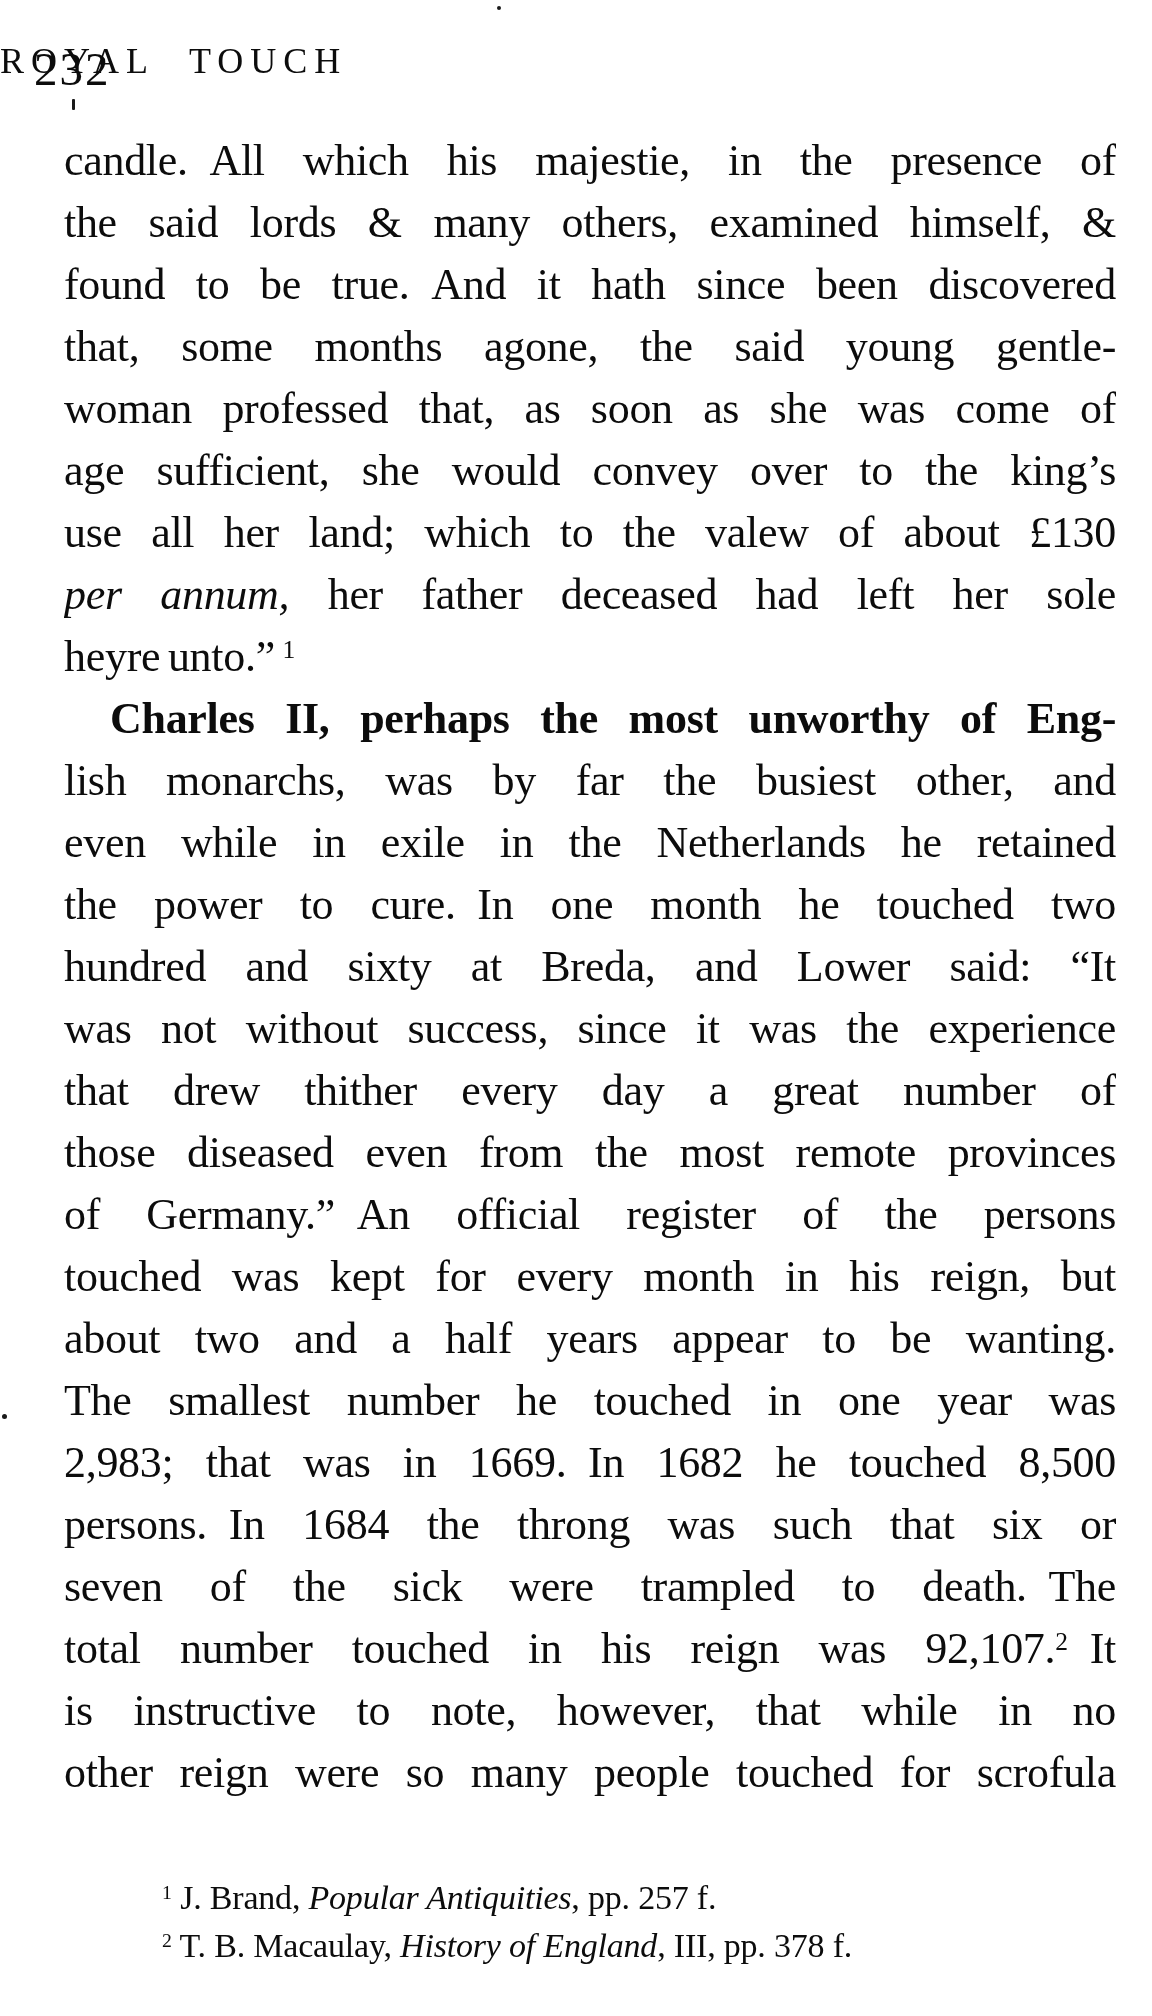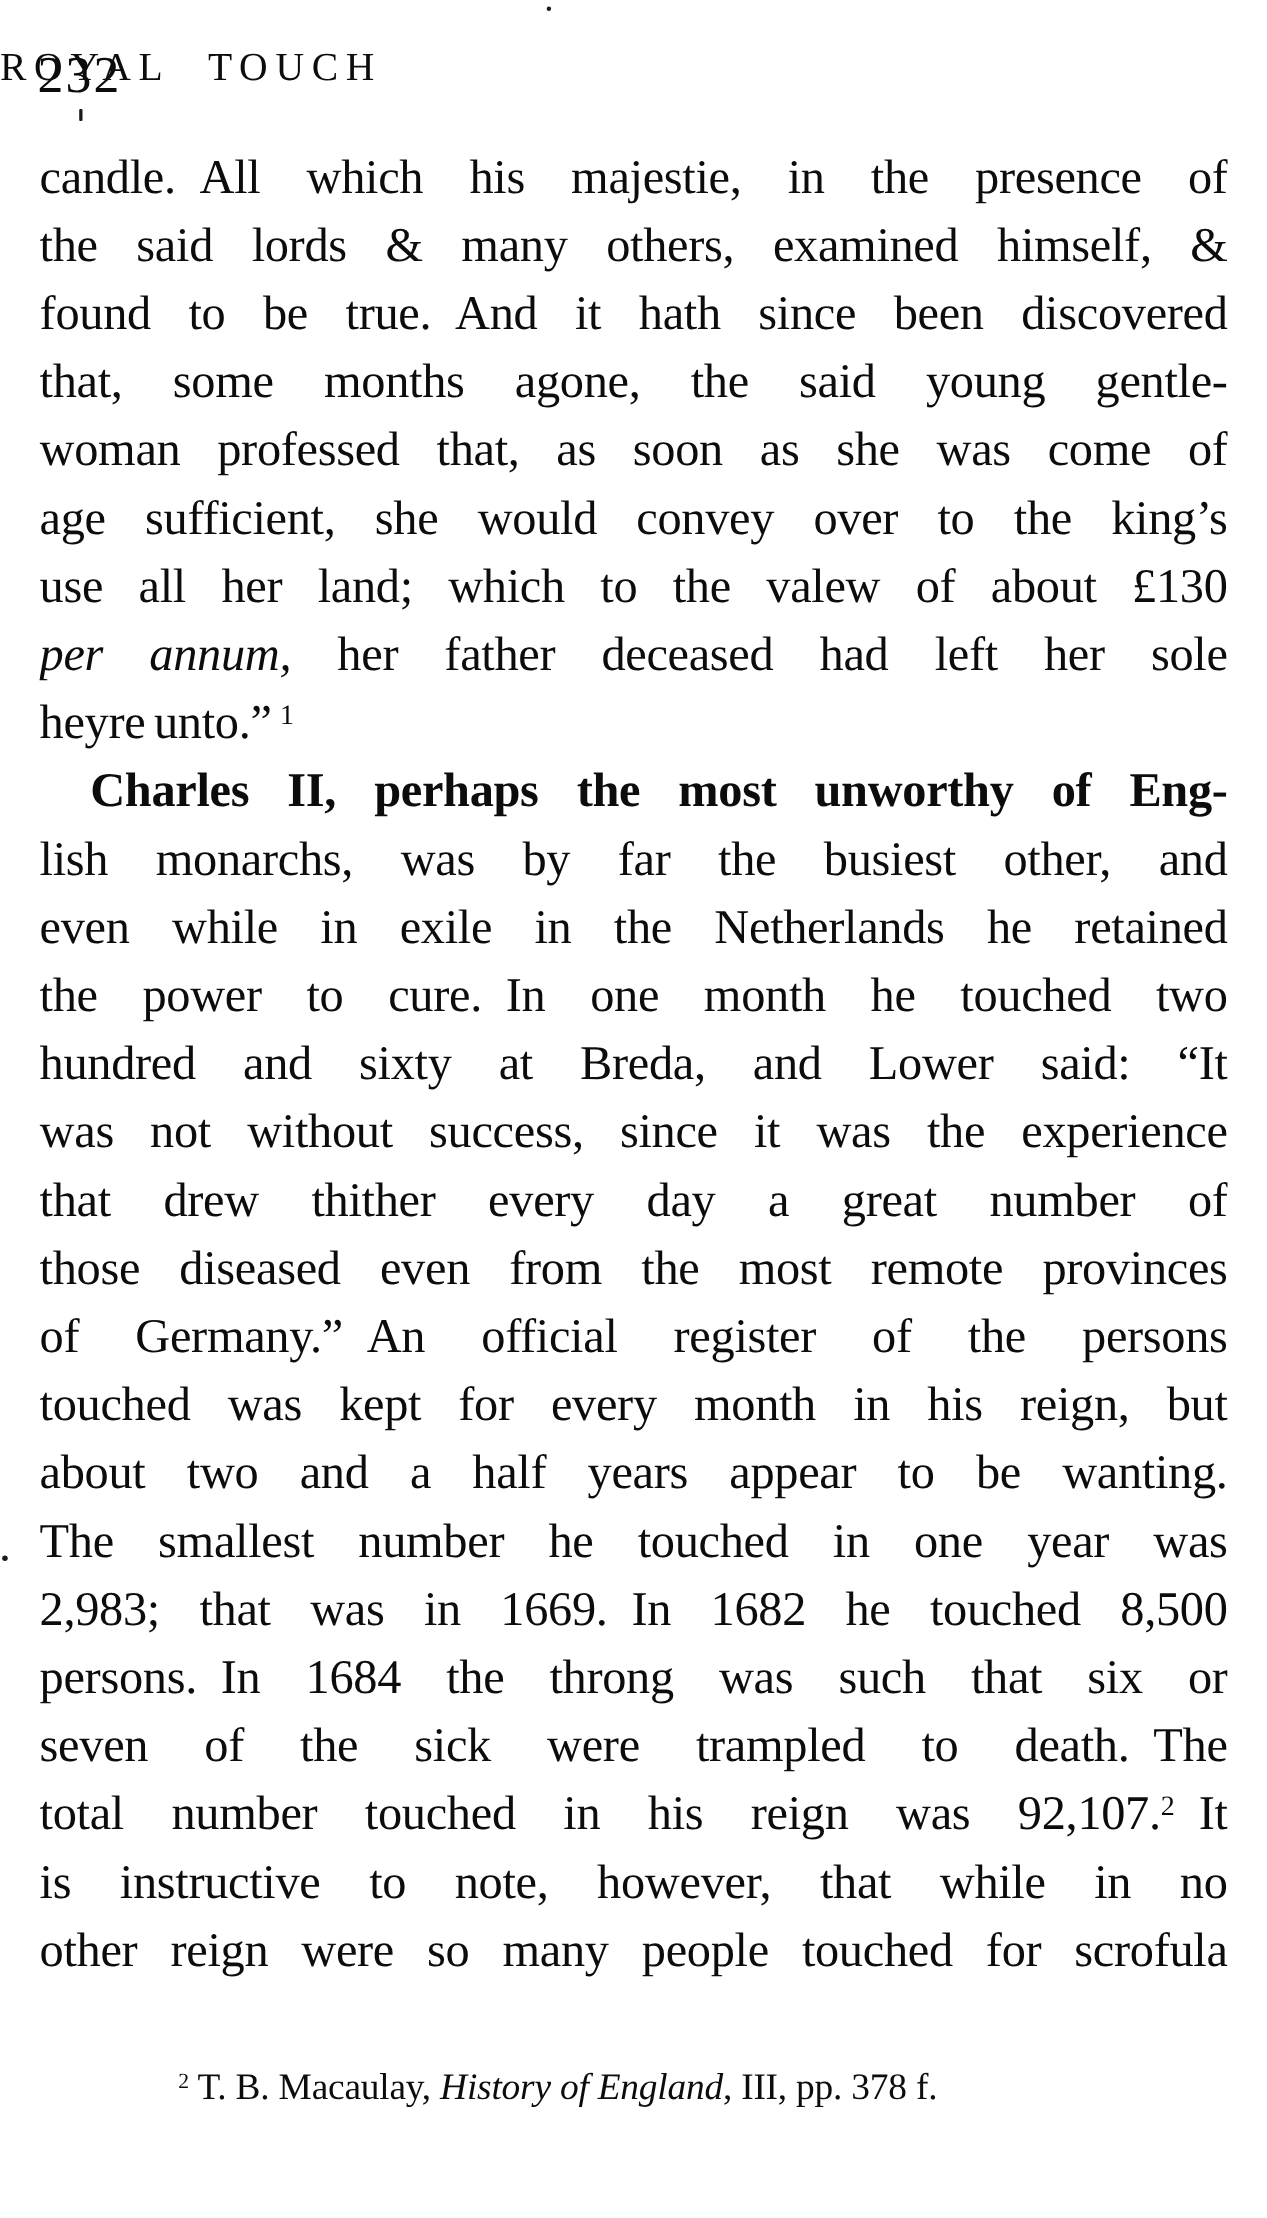--- a/index.html
+++ b/index.html
@@ -7,21 +7,21 @@
     position:relative;width:1152px;height:2016px;background:#ffffff;
     font-family:"Liberation Serif", serif;color:#0c0c0c;overflow:hidden;border-radius:24px;
   }
   .header{position:absolute;top:40px;left:0;right:0;height:56px;}
   .pagenum{position:absolute;left:34px;top:2px;font-size:47px;letter-spacing:2px;}
   .title{display:block;text-align:left;font-size:36px;letter-spacing:7px;word-spacing:20px;}
   .body-text{position:absolute;top:130px;left:36px;width:1080px;}
   .para{margin:0;}
   .line{
     height:62px;line-height:62px;font-size:44px;
-    letter-spacing:-0.3px;word-spacing:-3px;overflow:hidden;white-space:normal;
+    letter-spacing:-0.3px;word-spacing:-3px;overflow:hidden;white-space:normal;margin-left:28px;
   }
   .line.j{text-align:justify;text-align-last:justify;}
   .line.indent{text-indent:46px;font-weight:bold;}
   .it{font-style:italic;}
   .sup{font-size:58%;position:relative;top:-0.5em;letter-spacing:0;}
   .footnotes{position:absolute;top:1876px;left:162px;width:900px;}
   .fn{font-size:34px;line-height:43px;letter-spacing:-0.2px;}
   .speck{position:absolute;background:#1a1a1a;border-radius:50%;}
   #speck-1{left:497px;top:6px;width:4px;height:4px;}
   #speck-2{left:72px;top:99px;width:3px;height:11px;border-radius:1px;}
@@ -64,19 +64,20 @@
         <div class="line j"><span>2,983; that was in 1669. In 1682 he touched 8,500</span></div>
         <div class="line j"><span>persons. In 1684 the throng was such that six or</span></div>
         <div class="line j"><span>seven of the sick were trampled to death. The</span></div>
         <div class="line j"><span>total number touched in his reign was 92,107.</span><span class="sup">2</span><span> It</span></div>
         <div class="line j"><span>is instructive to note, however, that while in no</span></div>
         <div class="line j"><span>other reign were so many people touched for scrofula</span></div>
       </div>
     </div>
 
   <div class="footnotes" id="footnotes">
+      <div class="fn"><span class="sup">1</span><span> J. Brand, </span><span class="it">Popular Antiquities</span><span>, pp. 257 f.</span></div>
       <div class="fn"><span class="sup">2</span><span> T. B. Macaulay, </span><span class="it">History of England</span><span>, III, pp. 378 f.</span></div>
     </div>
 
   <div class="speck" id="speck-1"></div>
   <div class="speck" id="speck-2"></div>
   <div class="speck" id="speck-3"></div>
 </div>
 
 </body></html>

